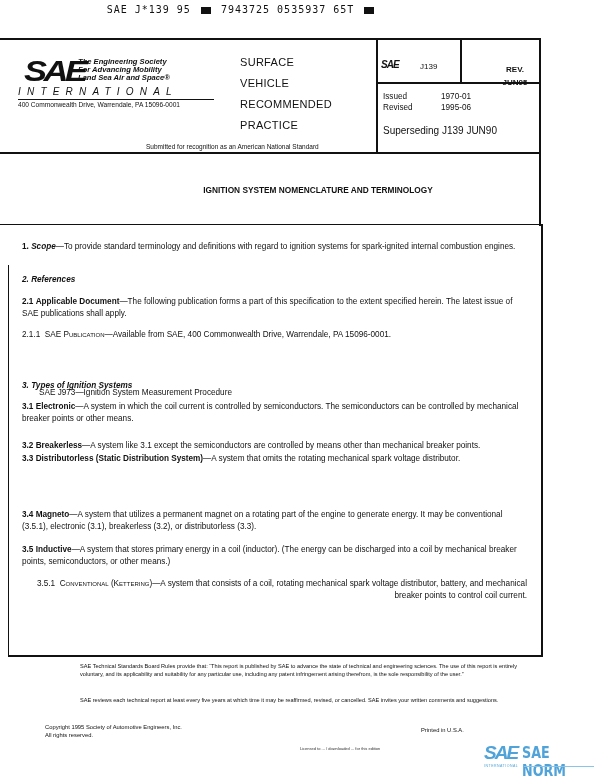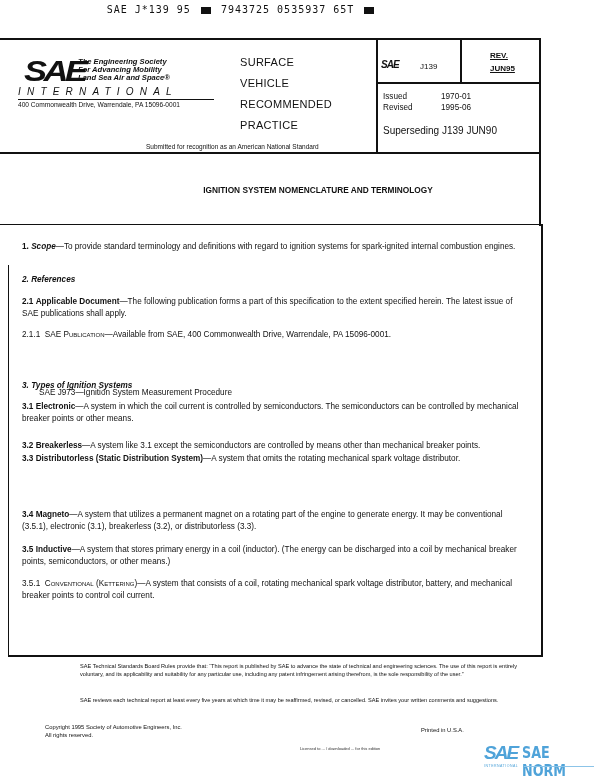--- a/index.html
+++ b/index.html
@@ -35,21 +35,21 @@
     .logo .underline { position: absolute; left: 0; top: 42px; width: 196px; height: 1px; background: #111; }
     .logo .addr { position: absolute; left: 0; top: 44px; font-size: 6.6px; white-space: nowrap; }
 
     .doctype {
       left: 240px; top: 52px; font-weight: normal; font-size: 11px; line-height: 21px; letter-spacing: 0.3px;
     }
     .submitted { left: 146px; top: 143px; font-size: 6.5px; white-space: nowrap; }
 
     .sae-small { left: 381px; top: 59px; font-weight: bold; font-style: italic; font-size: 10px; letter-spacing: -1px; }
     .docnum { left: 420px; top: 62px; font-size: 8px; }
-    .rev { left: 490px; top: 49px; width: 50px; text-align: left; font-weight: bold; font-size: 8px; line-height: 13px; text-decoration: underline; }
+    .rev { left: 490px; top: 63px; width: 50px; text-align: center; font-weight: bold; font-size: 8px; line-height: 13px; }
     .issued { left: 383px; top: 91px; font-size: 8.2px; line-height: 11px; }
     .issued .row span { display: inline-block; }
     .issued .lbl { width: 58px; }
     .supersede { left: 383px; top: 125px; font-size: 10px; }
 
     .title {
       left: 0; width: 540px; top: 185px; text-align: center; font-weight: bold; font-size: 8.3px; margin-left: 48px;
     }
 
     .body-text { font-size: 8.2px; line-height: 12px; }
@@ -161,21 +161,21 @@
     <span class="b">Distributorless (Static Distribution System)</span><span>—A system that omits the rotating mechanical spark voltage distributor.</span>
   </div>
   <div class="para" style="top:509px;">
     <span class="b">3.4</span>
     <span class="b">Magneto</span><span>—A system that utilizes a permanent magnet on a rotating part of the engine to generate energy.  It may be conventional (3.5.1), electronic (3.1), breakerless (3.2), or distributorless (3.3).</span>
   </div>
   <div class="para" style="top:544px;">
     <span class="b">3.5</span>
     <span class="b">Inductive</span><span>—A system that stores primary energy in a coil (inductor).  (The energy can be discharged into a coil by mechanical breaker points, semiconductors, or other means.)</span>
   </div>
-  <div class="para" style="top:578px;">
+  <div class="para" style="top:578px;text-align:right;">
     <span>3.5.1</span>&nbsp;
     <span class="sc">Conventional (Kettering)</span><span>—A system that consists of a coil, rotating mechanical spark voltage distributor, battery, and mechanical breaker points to control coil current.</span>
   </div>
 </div>
 
 <div class="abs footer" style="top:662px;">SAE Technical Standards Board Rules provide that: “This report is published by SAE to advance the state of technical and engineering sciences.  The use of this report is entirely voluntary, and its applicability and suitability for any particular use, including any patent infringement arising therefrom, is the sole responsibility of the user.”</div>
 <div class="abs footer" style="top:696px;">SAE reviews each technical report at least every five years at which time it may be reaffirmed, revised, or cancelled.  SAE invites your written comments and suggestions.</div>
 <div class="abs copy">
   <div>Copyright 1995 Society of Automotive Engineers, Inc.</div>
   <div>All rights reserved.</div>

